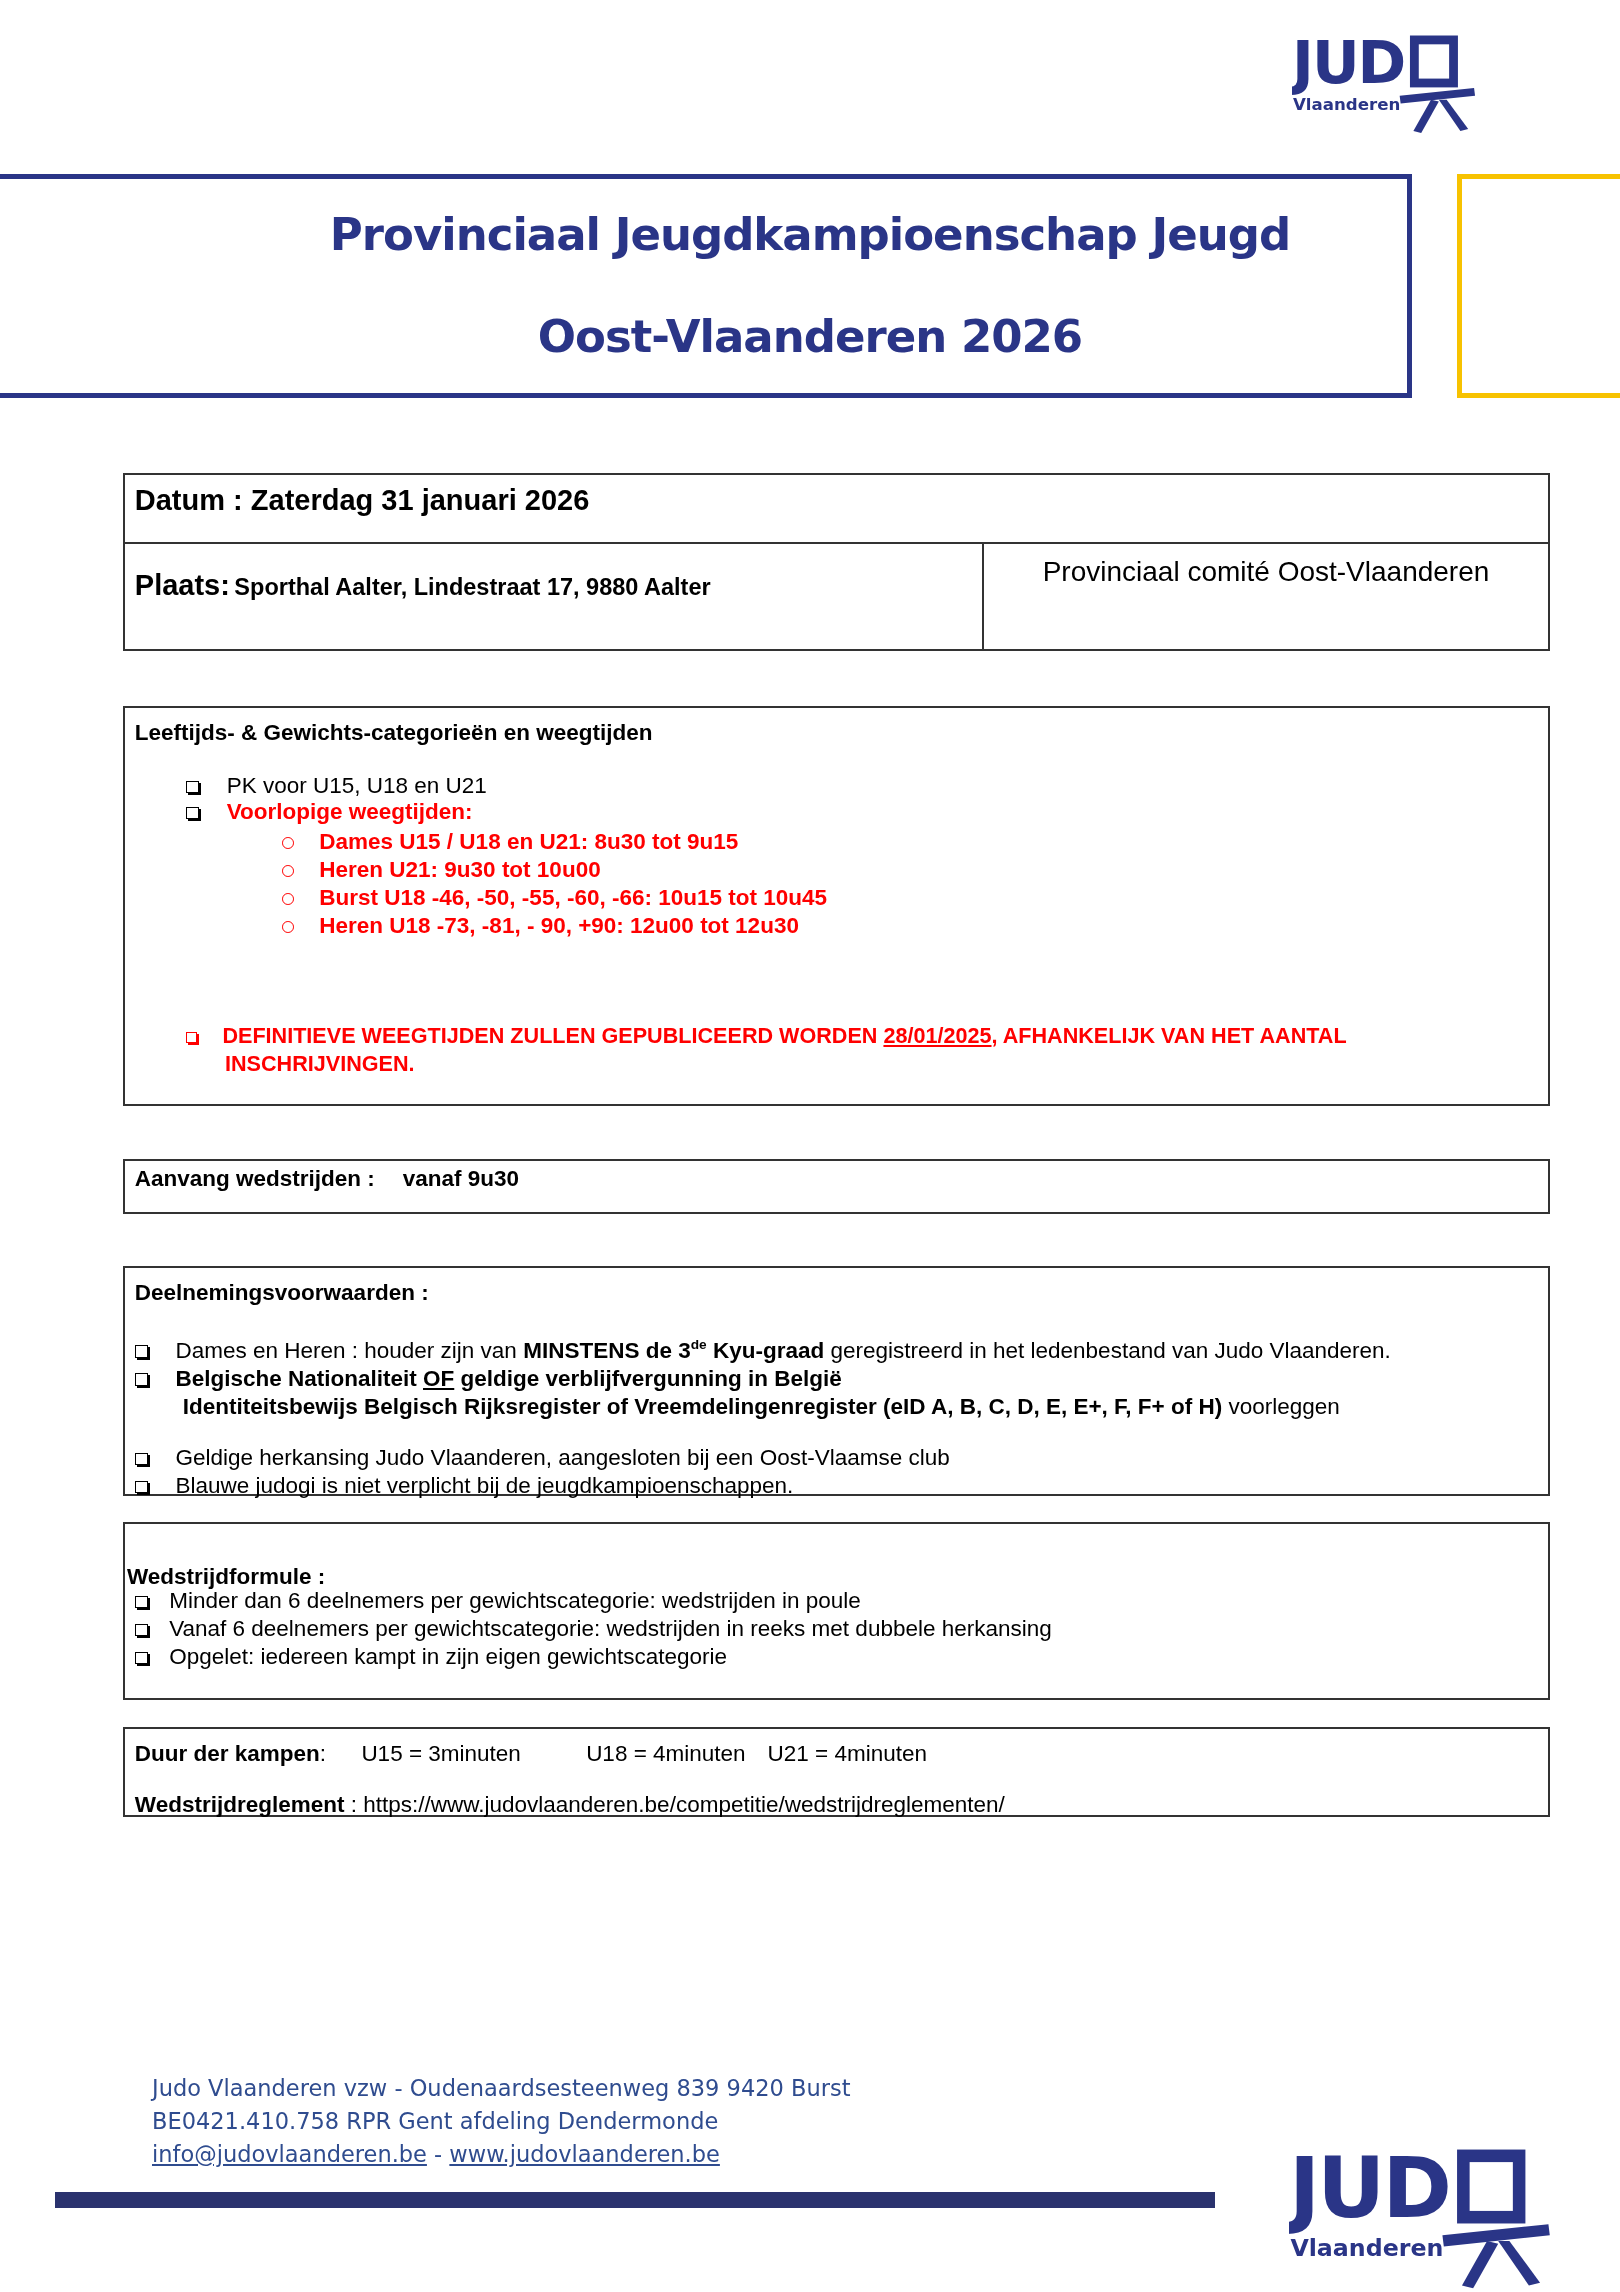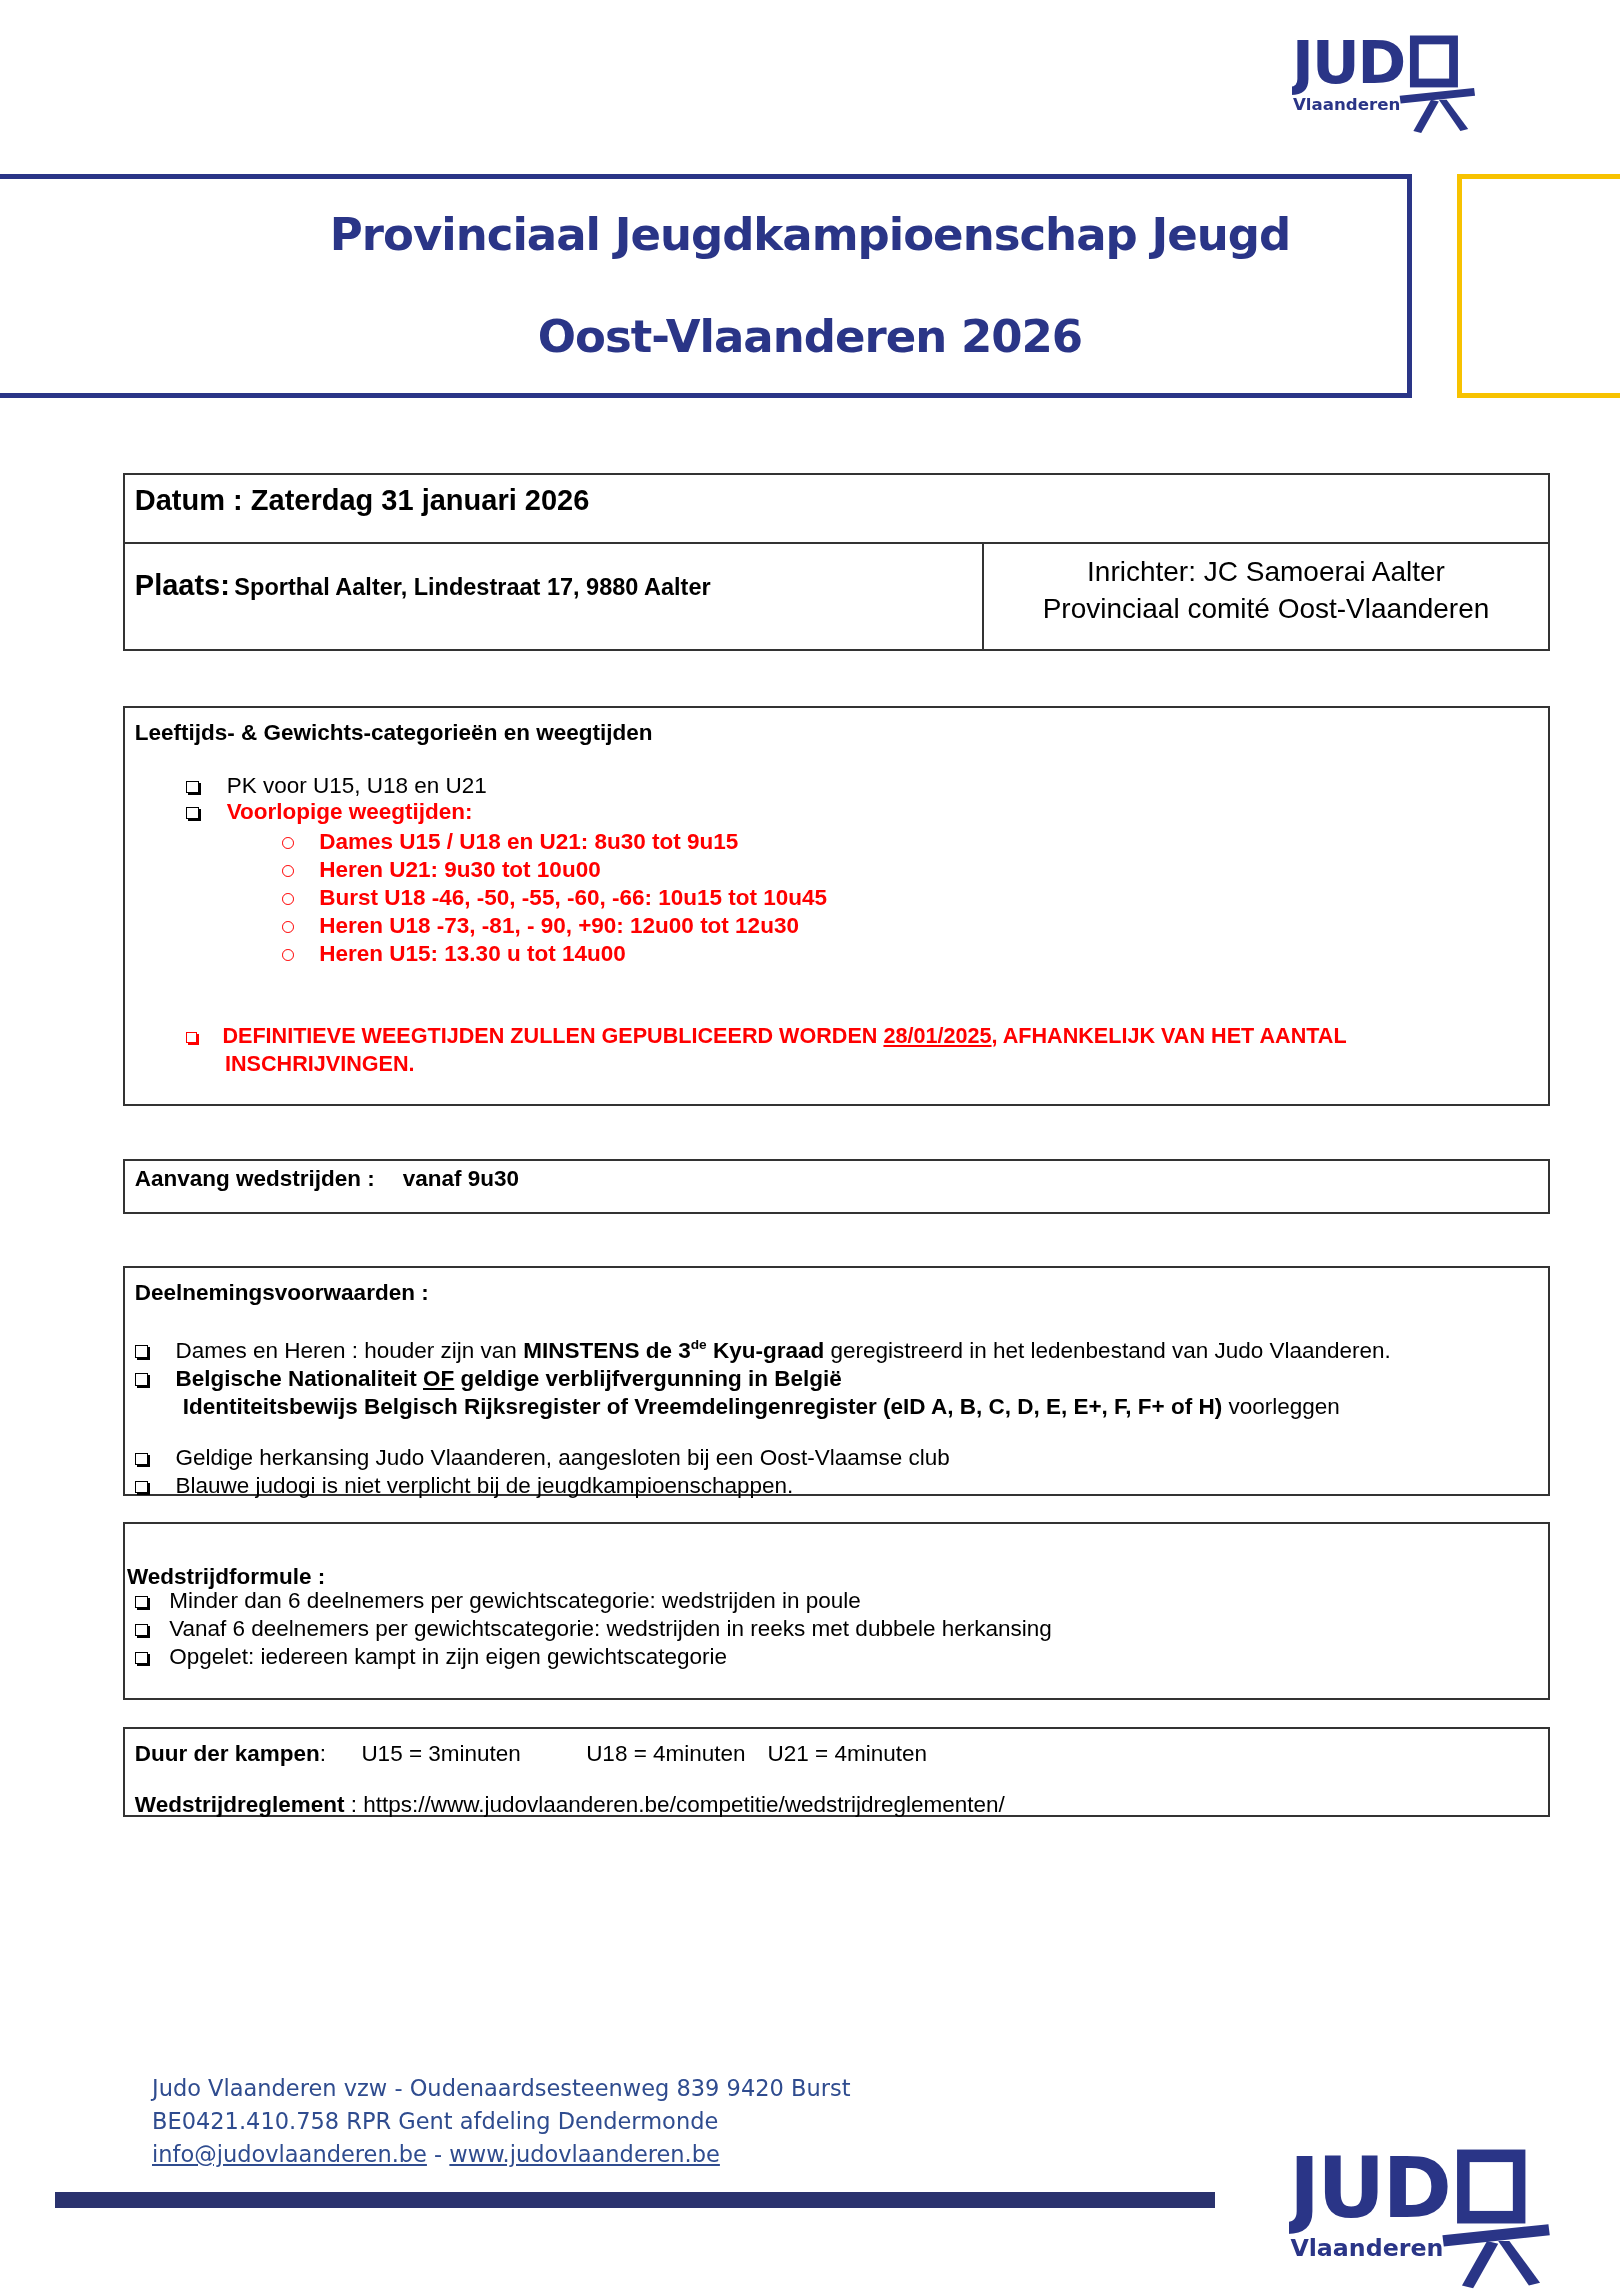--- a/index.html
+++ b/index.html
@@ -50,41 +50,39 @@
 
 <div class="box" style="top:473px; height:178px;">
   <div class="abs" style="left:0; right:0; top:67px; border-top:2px solid #333;"></div>
   <div class="abs" style="left:857px; top:67px; bottom:0; border-left:2px solid #333;"></div>
   <div class="txt b" style="left:9.8px; top:8.8px; font-size:29px;">Datum : Zaterdag 31 januari 2026</div>
   <div class="txt" style="left:9.8px; top:94px;">
     <span class="b" style="font-size:29px;">Plaats:</span>
     <span class="b" style="font-size:23.5px;">Sporthal Aalter, Lindestraat 17, 9880 Aalter</span>
   </div>
   <div class="abs" style="left:859px; right:0; top:78px; text-align:center; font-size:28px; line-height:37px;">
-    <div>Inrichter: JC Samoerai Aalter</div>
     <div>Provinciaal comité Oost-Vlaanderen</div>
   </div>
 </div>
 
 <div class="box" style="top:706px; height:400px;">
   <div class="txt b" style="left:9.8px; top:11.8px; font-size:22.5px;">Leeftijds- &amp; Gewichts-categorieën en weegtijden</div>
   <div class="txt" style="left:61px; top:65px; font-size:22.5px;">
     <span class="sq"></span>
     <span style="margin-left:21.6px;">PK voor U15, U18 en U21</span>
   </div>
   <div class="txt b red" style="left:61px; top:91px; font-size:22.5px;">
     <span class="sq" style="color:#000;"></span>
     <span style="margin-left:21.6px;">Voorlopige weegtijden:</span>
   </div>
   <div class="abs" style="left:157px; top:120px; font-size:22.5px; line-height:28px;">
     <div class="b red"><span class="circ"></span><span style="margin-left:25.5px;">Dames U15 / U18 en U21: 8u30 tot 9u15</span></div>
     <div class="b red"><span class="circ"></span><span style="margin-left:25.5px;">Heren U21: 9u30 tot 10u00</span></div>
     <div class="b red"><span class="circ"></span><span style="margin-left:25.5px;">Burst U18 -46, -50, -55, -60, -66: 10u15 tot 10u45</span></div>
     <div class="b red"><span class="circ"></span><span style="margin-left:25.5px;">Heren U18 -73, -81, - 90, +90: 12u00 tot 12u30</span></div>
-    <div class="b red"><span class="circ"></span><span style="margin-left:25.5px;">Heren U15: 13.30 u tot 14u00</span></div>
   </div>
   <div class="abs b red" style="left:61px; top:314px; font-size:21.6px; line-height:28px;">
     <div style="white-space:nowrap;">
       <span class="sq" style="width:8.8px;height:8.8px;"></span>
       <span style="margin-left:19.6px;">DEFINITIEVE WEEGTIJDEN ZULLEN GEPUBLICEERD WORDEN </span><span class="u">28/01/2025</span><span>, AFHANKELIJK VAN HET AANTAL</span>
     </div>
     <div style="margin-left:39px;">INSCHRIJVINGEN.</div>
   </div>
 </div>
 

